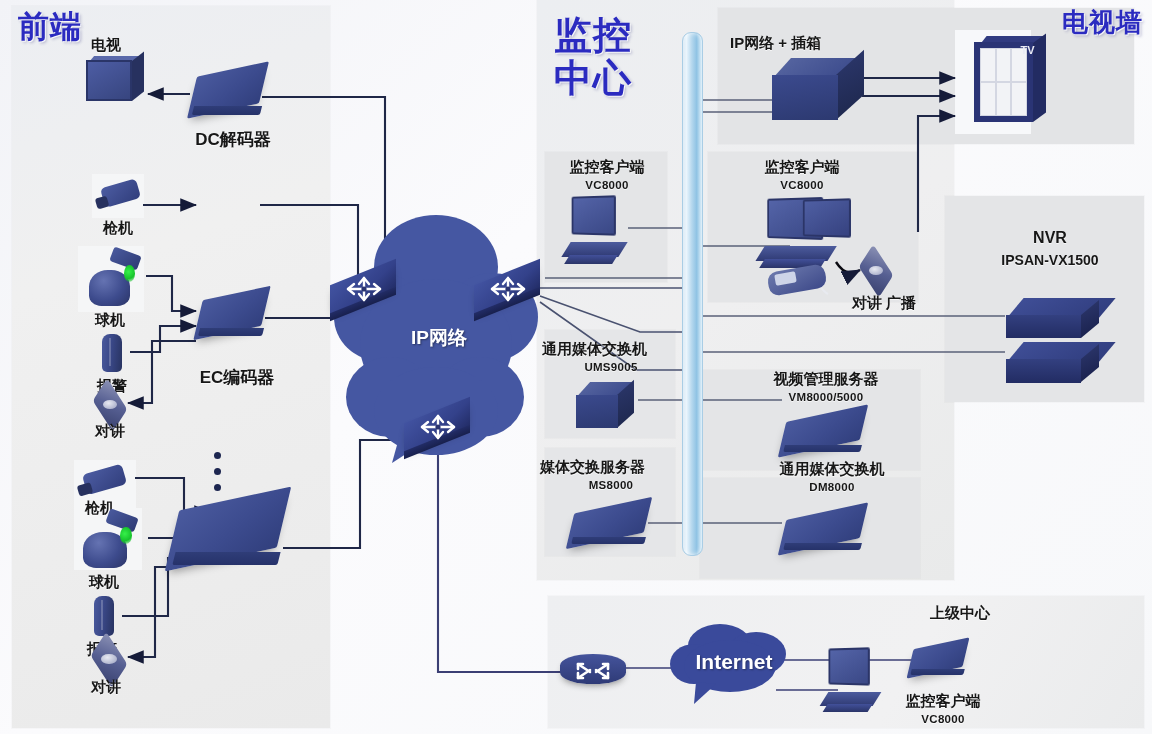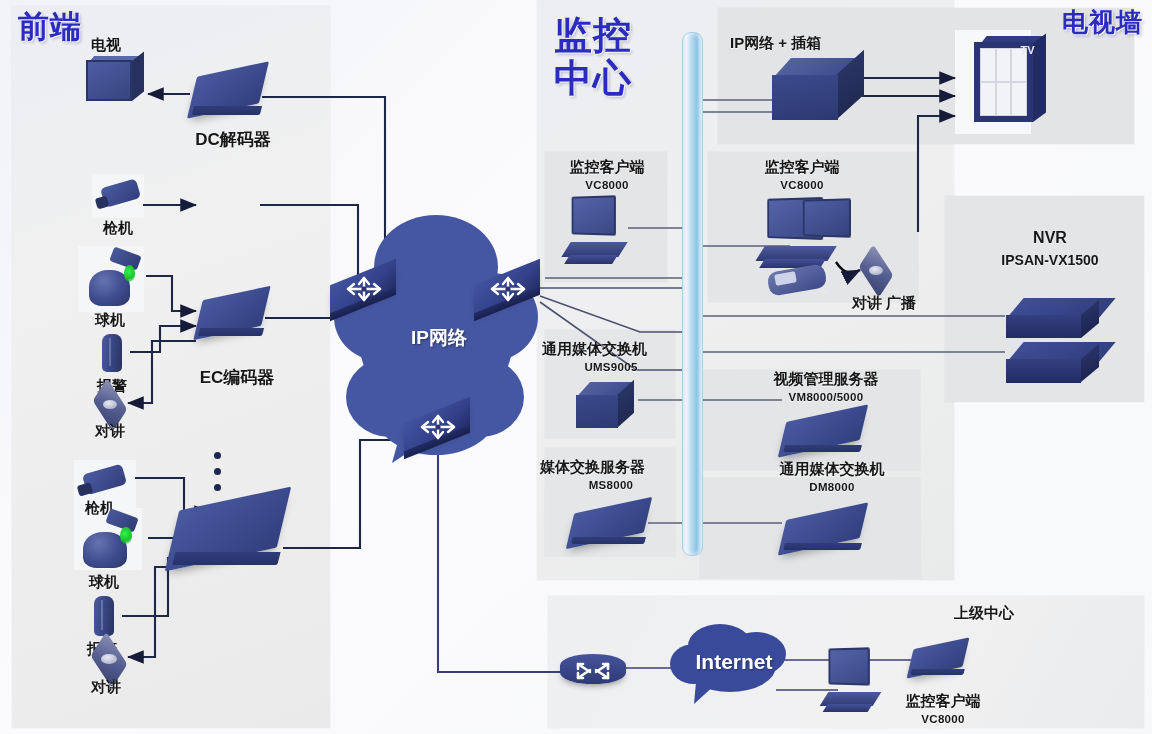--- a/index.html
+++ b/index.html
@@ -701,21 +701,21 @@
         <path d="M28,62 L48,64 L26,84 Z"></path>
       </g>
     </svg>
   </div>
   <div class="cloud-label" style="left:682px;top:650px;width:104px;text-align:center;">Internet</div>
 
   <div class="box3d" style="left:910px;top:644px;width:56px;height:28px;">
     <div class="top"></div>
       <div class="front"></div>
   </div>
-  <div class="lbl zh" style="left:932px;top:604px;width:104px;">上级中心</div>
+  <div class="lbl zh" style="left:908px;top:604px;width:104px;">上级中心</div>
 
   <div class="pc" style="left:824px;top:648px;width:58px;height:64px;">
     <div class="mon"></div>
       <div class="base"></div>
       <div class="kbd"></div>
   </div>
   <div class="lbl zh" style="left:886px;top:692px;width:114px;">监控客户端</div>
   <div class="lbl sm" style="left:886px;top:712px;width:114px;">VC8000</div>
 
 </div>

